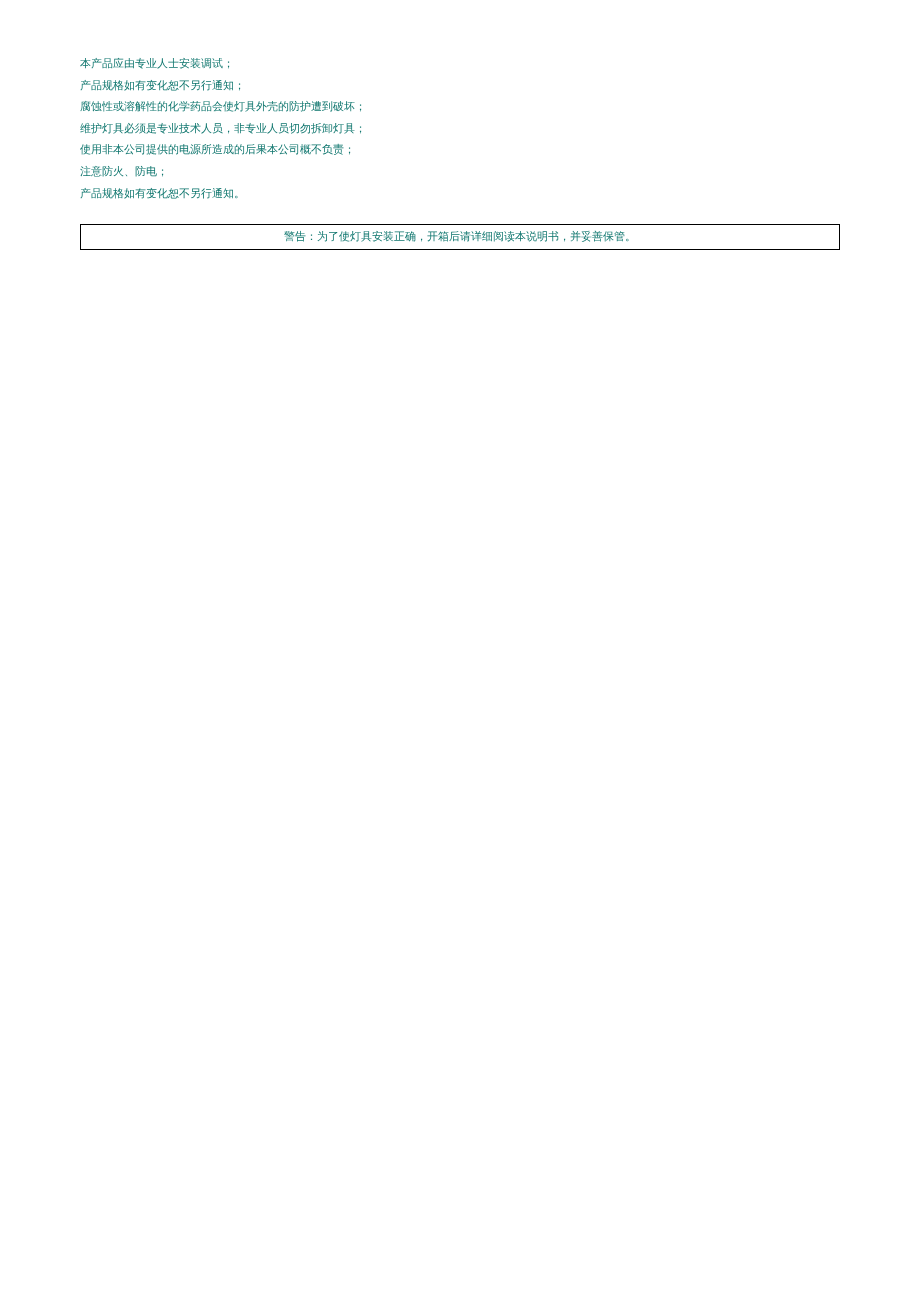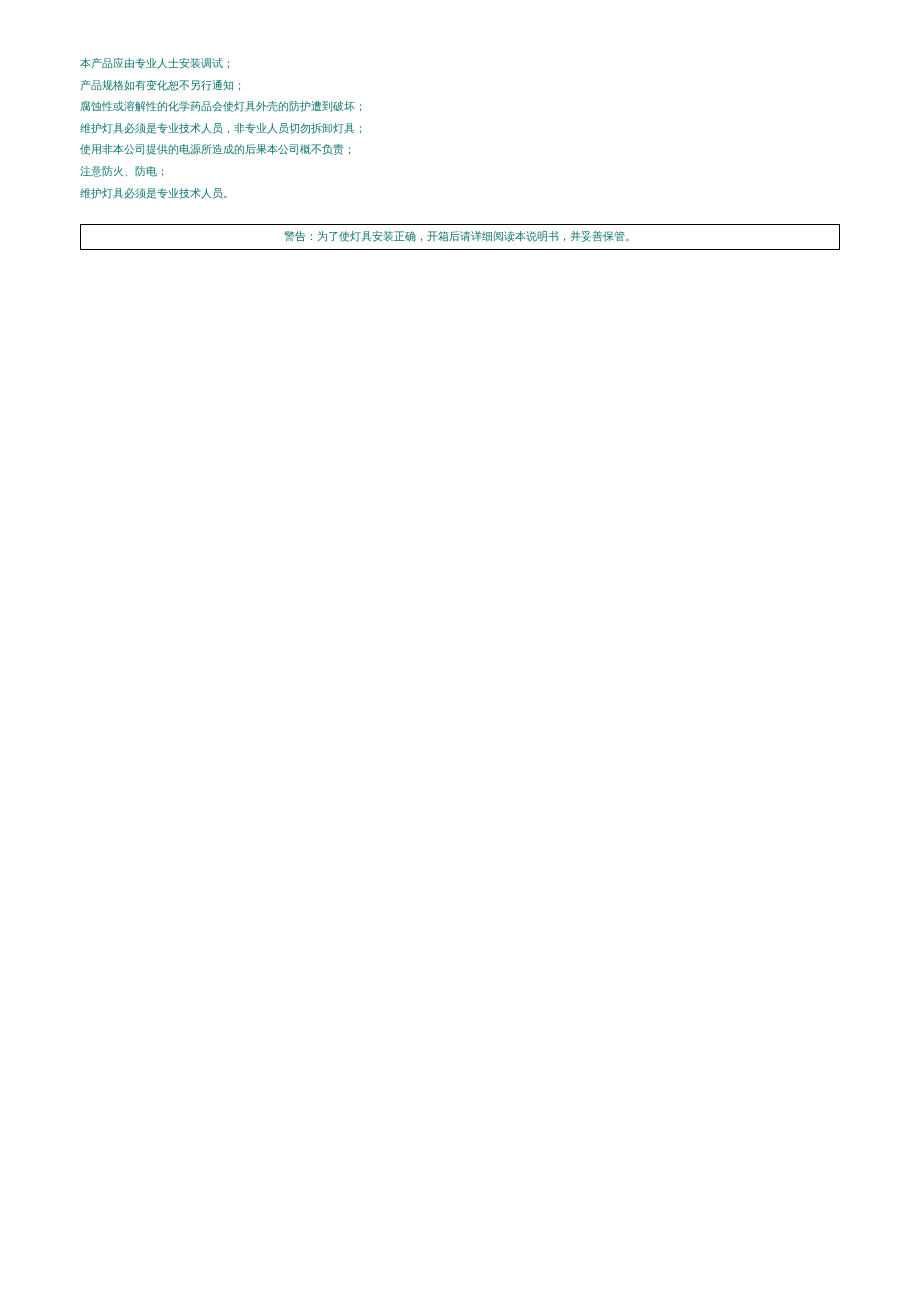--- a/index.html
+++ b/index.html
@@ -37,18 +37,18 @@
 <body>
 
 <div class="content">
   <div class="instruction-list">
     <span class="instruction-item">本产品应由专业人士安装调试；</span>
     <span class="instruction-item">产品规格如有变化恕不另行通知；</span>
     <span class="instruction-item">腐蚀性或溶解性的化学药品会使灯具外壳的防护遭到破坏；</span>
     <span class="instruction-item">维护灯具必须是专业技术人员，非专业人员切勿拆卸灯具；</span>
     <span class="instruction-item">使用非本公司提供的电源所造成的后果本公司概不负责；</span>
     <span class="instruction-item">注意防火、防电；</span>
-    <span class="instruction-item">维护灯具必须是专业技术人员。</span>
+    <span class="instruction-item">产品规格如有变化恕不另行通知。</span>
   </div>
   <div class="warning-box">
     <span>警告：为了使灯具安装正确，开箱后请详细阅读本说明书，并妥善保管。</span>
   </div>
 </div>
 
 </body></html>

